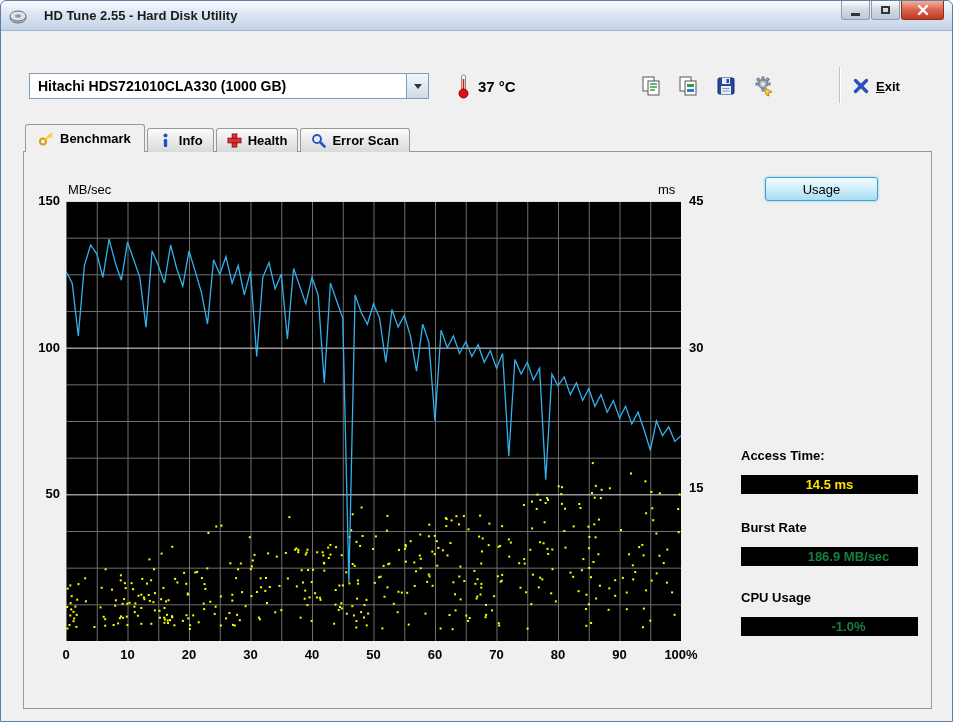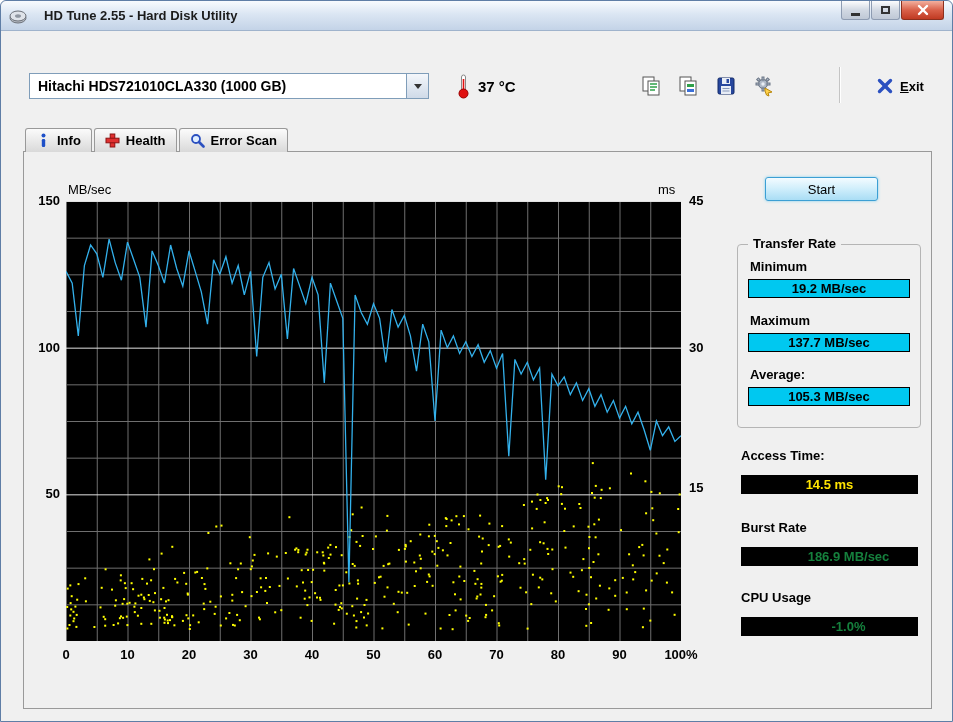--- a/index.html
+++ b/index.html
@@ -43,21 +43,21 @@
     margin-left:auto; width:22px; height:100%;
     background:linear-gradient(#f4f7fb,#cfdae8);
     border-left:1px solid #7f9db9;
     display:flex; align-items:center; justify-content:center;
   }
   .arrow-down { width:0; height:0; border-left:4px solid transparent; border-right:4px solid transparent; border-top:5px solid #333; }
   .temp { position:absolute; left:455px; top:72px; height:26px; display:flex; align-items:center; gap:7px; }
   .temp-text { font-size:15px; font-weight:700; color:#000; }
   .tool-btn { position:absolute; top:70px; width:34px; height:30px; display:flex; align-items:center; justify-content:center; cursor:pointer; }
   .sep { position:absolute; left:838px; top:66px; width:2px; height:36px; border-left:1px solid #c4c4c4; border-right:1px solid #ffffff; }
-  .exit { position:absolute; left:876px; top:72px; height:26px; display:flex; align-items:center; gap:7px; cursor:pointer; }
+  .exit { position:absolute; left:852px; top:72px; height:26px; display:flex; align-items:center; gap:7px; cursor:pointer; }
   .exit-label { font-size:13px; font-weight:700; color:#000; }
   .exit-label .ak { text-decoration:underline; }
   
   .tabs { position:absolute; left:24px; top:123px; height:28px; display:flex; align-items:flex-end; z-index:3; }
   .tab {
     height:24px; display:flex; align-items:center; gap:6px; padding:0 10px;
     background:linear-gradient(#fbfbfb,#d9d9d9);
     border:1px solid #999; border-bottom:none; border-radius:3px 3px 0 0;
     margin-right:2px; font-size:13px; font-weight:700; color:#000; cursor:pointer;
   }
@@ -176,20 +176,28 @@
   <div class="sep"></div>
   <div class="exit">
     <svg width="16" height="16" viewBox="0 0 16 16">
       <line x1="2.5" y1="2.5" x2="13.5" y2="13.5" stroke="#2b50c0" stroke-width="3.4" stroke-linecap="round"></line>
       <line x1="13.5" y1="2.5" x2="2.5" y2="13.5" stroke="#2b50c0" stroke-width="3.4" stroke-linecap="round"></line>
     </svg>
     <span class="exit-label"><span class="ak">E</span><span>xit</span></span>
   </div>
 
   <div class="tabs">
+    <div class="tab active">
+      <svg width="15" height="15" viewBox="0 0 15 15">
+        <circle cx="4" cy="10.5" r="3" fill="none" stroke="#d89f10" stroke-width="2"></circle>
+        <line x1="6.5" y1="8.5" x2="13" y2="2.5" stroke="#ffce3a" stroke-width="2.4"></line>
+        <line x1="11" y1="4.5" x2="13" y2="6.5" stroke="#ffce3a" stroke-width="2"></line>
+      </svg>
+      <span>Benchmark</span>
+    </div>
     <div class="tab">
       <svg width="15" height="15" viewBox="0 0 15 15">
         <circle cx="7.5" cy="2.6" r="2" fill="#1e50c8"></circle>
         <rect x="5.8" y="6" width="3.4" height="8" rx="1.2" fill="#1e50c8"></rect>
       </svg>
       <span>Info</span>
     </div>
     <div class="tab">
       <svg width="15" height="15" viewBox="0 0 15 15">
         <rect x="5.2" y="1" width="4.6" height="13" fill="#e03030" stroke="#8c1212"></rect>
@@ -692,31 +700,22 @@
       <div class="tick center" style="left: 227.5px; top: 646px; width: 44px;">30</div>
       <div class="tick center" style="left: 289px; top: 646px; width: 44px;">40</div>
       <div class="tick center" style="left: 350.5px; top: 646px; width: 44px;">50</div>
       <div class="tick center" style="left: 412px; top: 646px; width: 44px;">60</div>
       <div class="tick center" style="left: 473.5px; top: 646px; width: 44px;">70</div>
       <div class="tick center" style="left: 535px; top: 646px; width: 44px;">80</div>
       <div class="tick center" style="left: 596.5px; top: 646px; width: 44px;">90</div>
       <div class="tick center" style="left: 658px; top: 646px; width: 44px;">100%</div>
     </div>
 
-  <div class="start-btn">Start</div>
-
-  <div class="groupbox">
-    <span class="groupbox-legend">Transfer Rate</span>
-    <span class="fieldlabel" style="left:12px; top:14px;">Minimum</span>
-    <div class="valuebox vb-cyan" style="left:10px; top:34px; width:162px;">19.2 MB/sec</div>
-    <span class="fieldlabel" style="left:12px; top:68px;">Maximum</span>
-    <div class="valuebox vb-cyan" style="left:10px; top:88px; width:162px;">137.7 MB/sec</div>
-    <span class="fieldlabel" style="left:12px; top:122px;">Average:</span>
-    <div class="valuebox vb-cyan" style="left:10px; top:142px; width:162px;">105.3 MB/sec</div>
-  </div>
+  <div class="start-btn">Usage</div>
+
 
   <span class="fieldlabel" style="left:740px; top:447px;">Access Time:</span>
   <div class="valuebox vb-black-yellow" style="left:740px; top:474px; width:177px;">14.5 ms</div>
 
   <span class="fieldlabel" style="left:740px; top:519px;">Burst Rate</span>
   <div class="valuebox vb-black-white" style="left:740px; top:546px; width:177px;">186.9 MB/sec</div>
 
   <span class="fieldlabel" style="left:740px; top:589px;">CPU Usage</span>
   <div class="valuebox vb-black-white" style="left:740px; top:616px; width:177px;">-1.0%</div>
 

